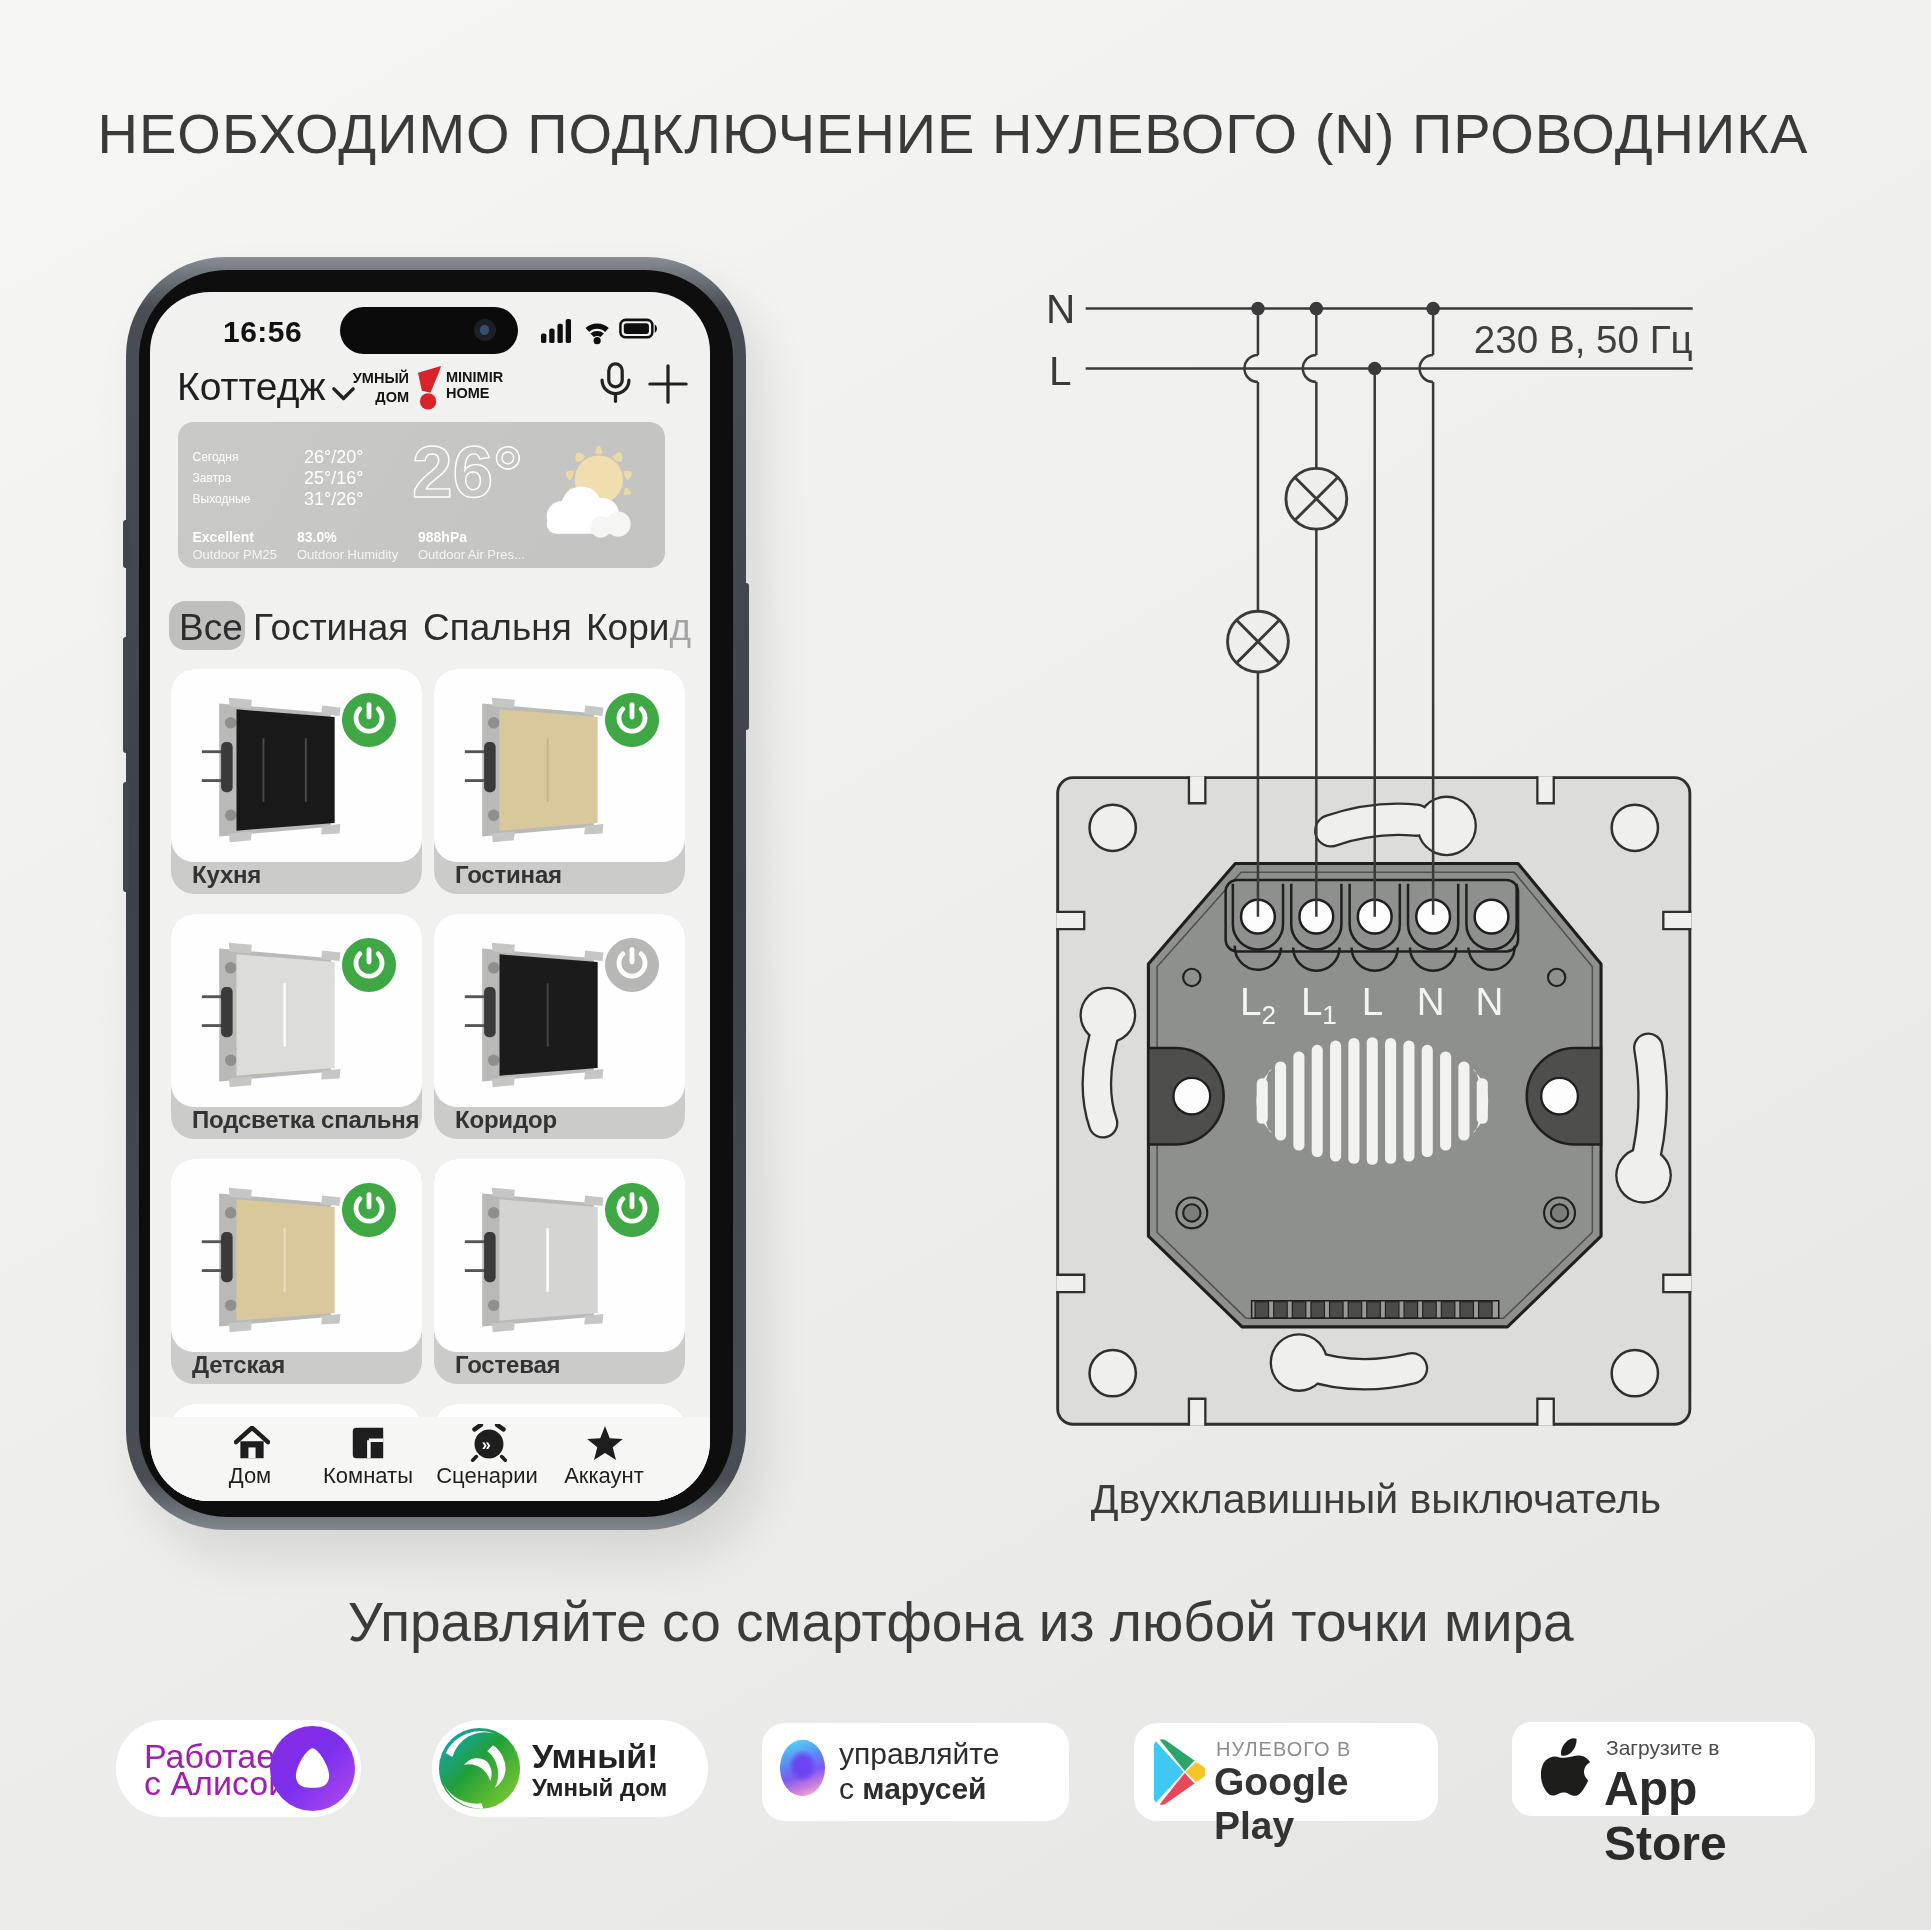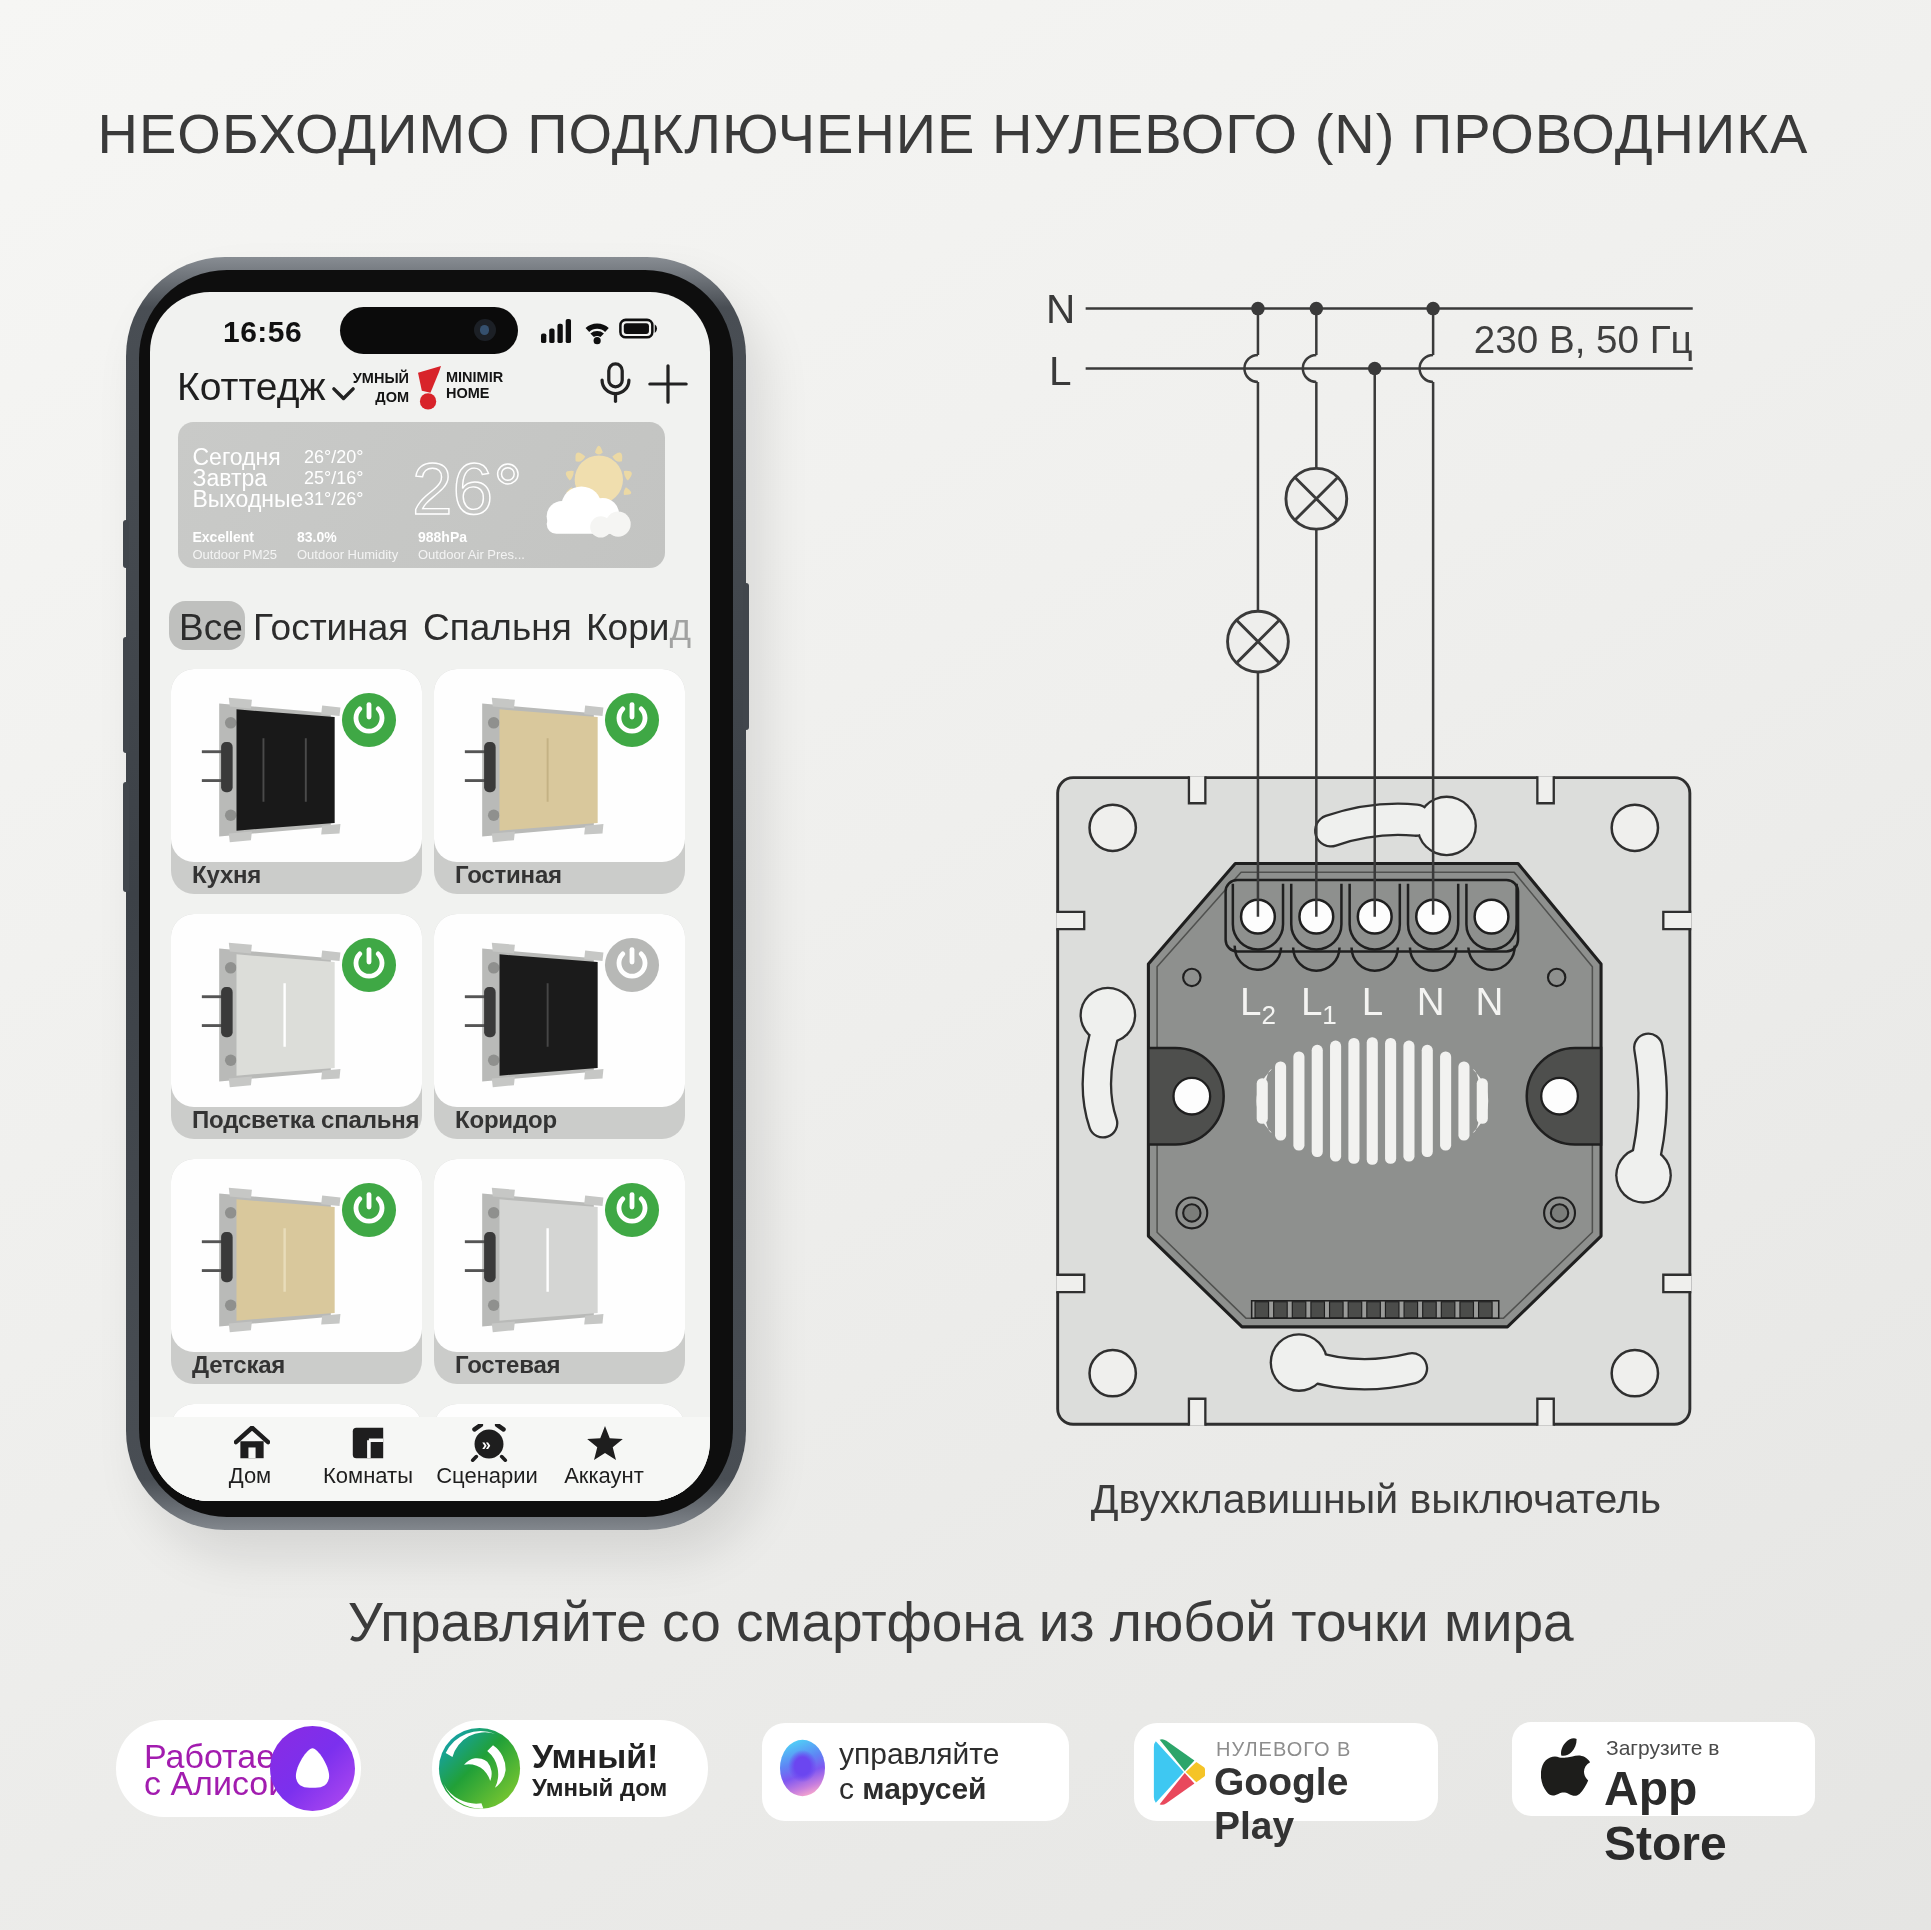--- a/index.html
+++ b/index.html
@@ -82,23 +82,23 @@
 
     <svg class="abs" style="left:446px;top:70px;" width="39" height="46" viewBox="0 0 40 48">
       <rect x="13" y="2" width="14" height="24" rx="7" fill="none" stroke="#222" stroke-width="3.4"></rect>
       <path d="M6 19 a14 14 0 0 0 28 0" fill="none" stroke="#222" stroke-width="3.4" stroke-linecap="round"></path>
       <line x1="20" y1="34" x2="20" y2="41" stroke="#222" stroke-width="3.4" stroke-linecap="round"></line>
     </svg>
     <svg class="abs" style="left:497px;top:71px;" width="42" height="42" viewBox="0 0 44 44">
       <path d="M22 3 V41 M3 22 H41" stroke="#222" stroke-width="3.4" stroke-linecap="round"></path>
     </svg>
     <div id="wcard" class="abs">
-      <div class="abs" style="left:14.5px;top:25px;font-size:23px;line-height:21px;">Сегодня<br>Завтра<br>Выходные</div>
+      <div class="abs" style="left:14.5px;top:25px;font-size:12px;line-height:21px;">Сегодня<br>Завтра<br>Выходные</div>
       <div class="abs" style="left:126px;top:25px;font-size:18px;line-height:21px;">26°/20°<br>25°/16°<br>31°/26°</div>
-      <div class="abs" style="left:234px;top:25px;font-size:73px;font-weight:400;color:transparent;-webkit-text-stroke:1.4px #ffffff;">26°</div>
+      <div class="abs" style="left:234px;top:8px;font-size:73px;font-weight:700;color:transparent;-webkit-text-stroke:1.4px #ffffff;">26°</div>
       <div class="abs" style="left:14.5px;top:107px;font-size:14px;font-weight:bold;">Excellent</div>
       <div class="abs" style="left:14.5px;top:125px;font-size:13px;opacity:.8;">Outdoor PM25</div>
       <div class="abs" style="left:119px;top:107px;font-size:14px;font-weight:bold;">83.0%</div>
       <div class="abs" style="left:119px;top:125px;font-size:13px;opacity:.8;">Outdoor Humidity</div>
       <div class="abs" style="left:240px;top:107px;font-size:14px;font-weight:bold;">988hPa</div>
       <div class="abs" style="left:240px;top:125px;font-size:13px;opacity:.8;">Outdoor Air Pres...</div>
       <svg class="abs" style="left:359px;top:15.4px;" width="114" height="122" viewBox="0 0 118 126">
         <g transform="translate(64,44)">
           <g fill="#ecd9a4">
             <path d="M-4 -28 Q0 -42 4 -28 Q0 -24 -4 -28z"></path>

